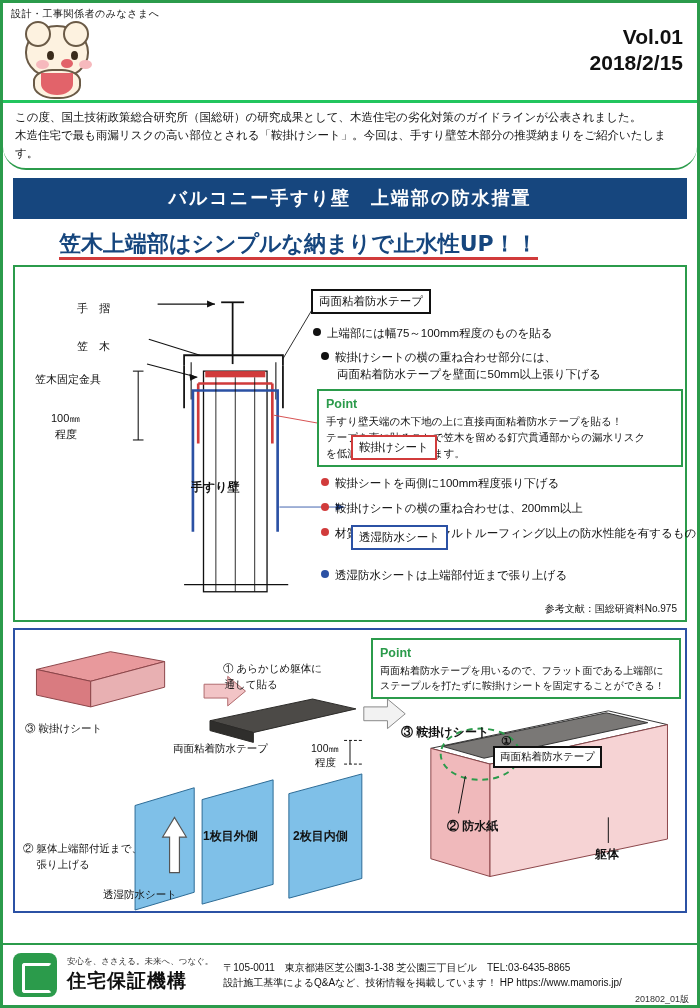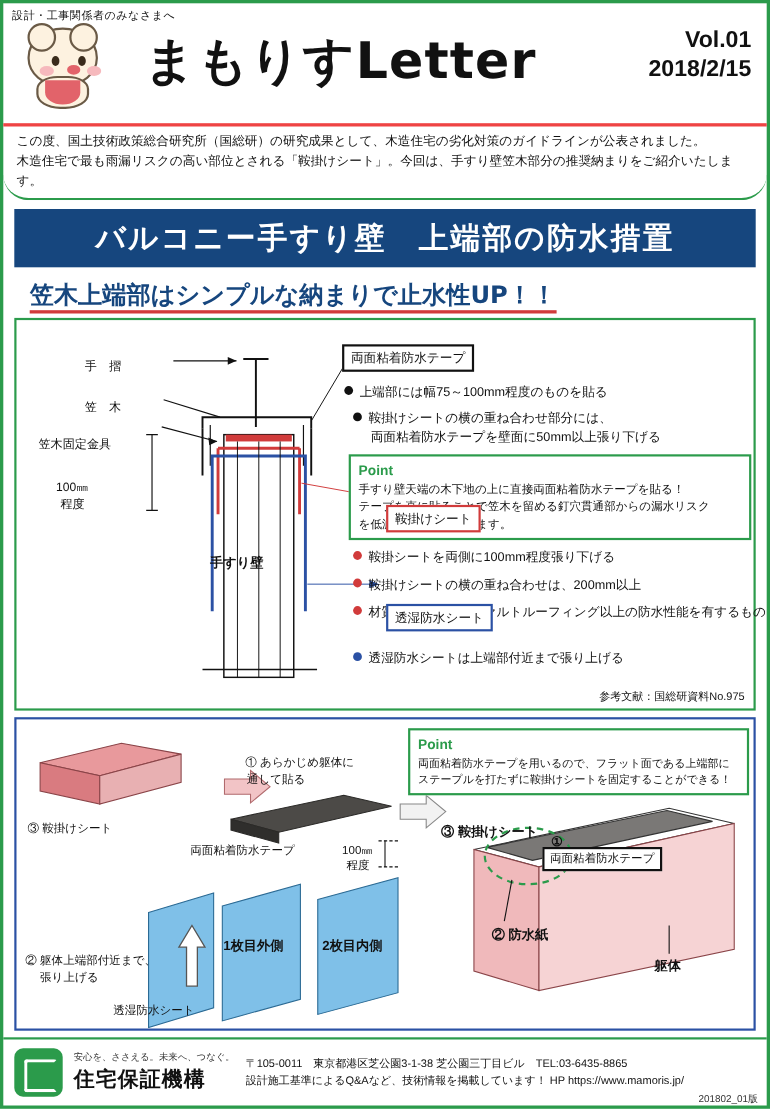--- a/index.html
+++ b/index.html
@@ -14,22 +14,22 @@
   }
   .page {
     position:absolute; inset:0;
     border:3px solid #2b9b4b;
     background:#fff;
   }
 
   
   .header {
     position:relative;
-    height:112px;
-    border-bottom:3px solid #ef4444;
+    height:100px;
+    border-bottom:3px solid #22c55e;
     padding:4px 8px 0 8px;
   }
   .header-note {
     font-size:10px;
     color:#111;
     letter-spacing:0.5px;
   }
   .mascot {
     position:absolute; left:14px; top:18px;
     width:82px; height:76px;
@@ -86,36 +86,36 @@
     line-height:1.55;
     border-bottom:2px solid #2b9b4b;
     border-radius:23px;
   }
 
   
   .banner {
     margin:8px 10px 0 10px;
     background:#16467e;
     color:#fff;
-    font-size:27px;
+    font-size:18px;
     font-weight:bold;
     text-align:center;
     padding:8px 0 9px 0;
     letter-spacing:2px;
     font-family:"DejaVu Sans", sans-serif;
   }
 
   .subhead {
     margin:10px 12px 2px 24px;
     font-size:22px;
     font-weight:bold;
     color:#16467e;
     font-family:"DejaVu Sans", sans-serif;
   }
-  .subhead .u { border-bottom:3px solid #d13b3b; padding-bottom:1px; }
+  .subhead .u { border-bottom:3px solid #d13b3b; padding-bottom:1px;margin-left:32px; }
 
   
   .panel {
     position:relative;
     margin:6px 10px 0 10px;
     height:357px;
     border:2px solid #2b9b4b;
     background:#fff;
   }
   .panel .lbl {
@@ -226,21 +226,20 @@
         <div class="eye l"></div>
         <div class="eye r"></div>
         <div class="cheek l"></div>
         <div class="cheek r"></div>
         <div class="nose"></div>
       </div>
       <div class="body"></div>
       <div class="bib"></div>
     </div>
 
-    <div class="title-main">まもりすLetter</div>
 
     <div class="vol">
       <div class="v1">Vol.01</div>
       <div class="v2">2018/2/15</div>
     </div>
   </div>
 
   <div class="lead">
     <div>この度、国土技術政策総合研究所（国総研）の研究成果として、木造住宅の劣化対策のガイドラインが公表されました。</div>
     <div>木造住宅で最も雨漏リスクの高い部位とされる「鞍掛けシート」。今回は、手すり壁笠木部分の推奨納まりをご紹介いたします。</div>

